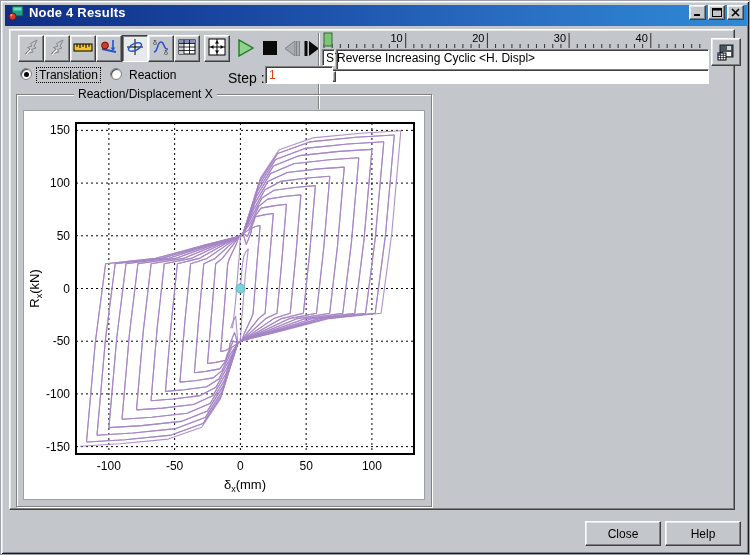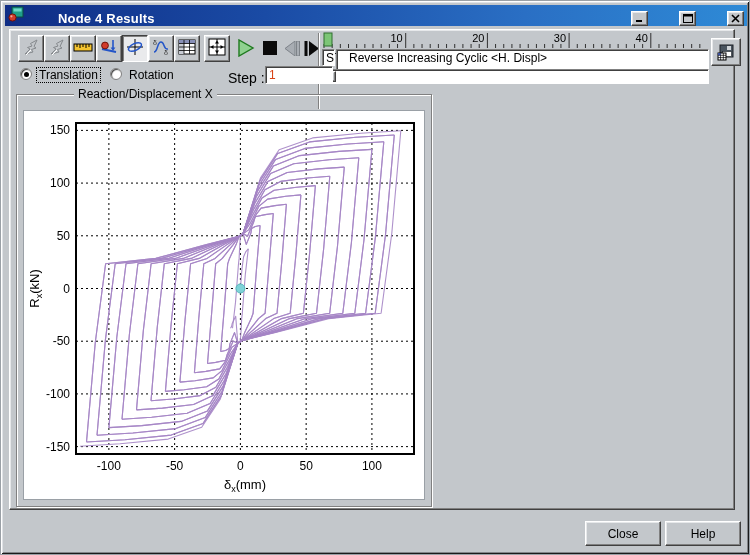--- a/index.html
+++ b/index.html
@@ -6,21 +6,21 @@
   html,body { margin:0; padding:0; width:750px; height:555px; overflow:hidden;
               font-family:"Liberation Sans", sans-serif; }
   #window { position:relative; width:750px; height:555px; background:#c3c7cb;
             border:1px solid #9aa0a6;
             box-shadow: inset 1px 1px 0 #ffffff, inset -1px -1px 0 #1a1a1a,
                         inset 2px 2px 0 #dfe2e6, inset -2px -2px 0 #808488; }
 
   
   #titlebar { position:absolute; left:4px; top:4px; width:742px; height:21px;
               background:linear-gradient(90deg,#0f2d85 0%, #1a4ba5 35%, #2a6fc4 70%, #2e8ad6 100%);
-              display:flex; align-items:flex-end; padding:0 3px;gap:29px; }
+              display:flex; align-items:flex-start; padding:0 3px; }
   #title-text { color:#ffffff; font-weight:bold; font-size:13px; margin-left:5px;
                 letter-spacing:0.2px; flex:1; white-space:nowrap; }
   .tb-ctl { width:17px; height:15px; background:#c3c7cb; margin-left:2px;
             border:1px solid; border-color:#ffffff #404040 #404040 #ffffff;
             box-shadow: inset -1px -1px 0 #808080, inset 1px 1px 0 #e6e8ea;
             display:flex; align-items:center; justify-content:center; cursor:default; }
 
   
   .raised { border:1px solid; border-color:#ffffff #404040 #404040 #ffffff;
             box-shadow: inset -1px -1px 0 #808080, inset 1px 1px 0 #e6e8ea;
@@ -40,21 +40,21 @@
 
   
   #right-groove { position:absolute; left:308px; top:3px; width:2px; height:76px;
                   border-left:1px solid #808080; border-right:1px solid #ffffff; }
   #ruler-wrap { position:absolute; left:313px; top:2px; width:386px; height:22px;
                 border-bottom:1px solid #202020; background:#c3c7cb; }
   #stage-prefix-cell { position:absolute; left:312px; top:19px; width:13px; height:17px;
                 overflow:hidden; font-size:12px; line-height:16px; padding-left:3px;
                 color:#000; }
   #stage-cell { position:absolute; left:326px; top:19px; width:373px; height:30px;
-                overflow:hidden; font-size:12px; line-height:16px; padding-left:12px;
+                overflow:hidden; font-size:12px; line-height:16px; padding-left:0;
                 white-space:nowrap; color:#000; }
   #slider-track { position:absolute; left:312px; top:39px; width:387px; height:15px; }
   #slider-thumb { position:absolute; left:2px; top:1px; width:11px; height:11px; }
   #slider-thumb .stripe { position:absolute; left:2px; top:1px; width:4px; height:7px;
                 background:#7cc576; border:1px solid #2f6e2f; }
   #save-btn { position:absolute; left:701px; top:8px; width:30px; height:28px;
               display:flex; align-items:center; justify-content:center; }
 
   
   .radio-row { position:absolute; top:38px; height:16px; display:flex; align-items:flex-start; }
@@ -287,21 +287,21 @@
     </span>
 
     <div class="radio-row" style="left:10px">
       <span class="radio-circle">
           <span class="radio-dot"></span>
         </span>
       <span class="radio-label focus-dotted">Translation</span>
     </div>
     <div class="radio-row" style="left:100px">
       <span class="radio-circle"></span>
-      <span class="radio-label">Rotation</span>
+      <span class="radio-label">Reaction</span>
     </div>
 
     <span id="step-label">Step :</span>
     <span id="step-input" class="sunken">
       <input value="1" style="">
     </span>
 
     <div id="groupbox">
       <span id="groupbox-title">Reaction/Displacement X</span>
       <div id="chart-panel">

